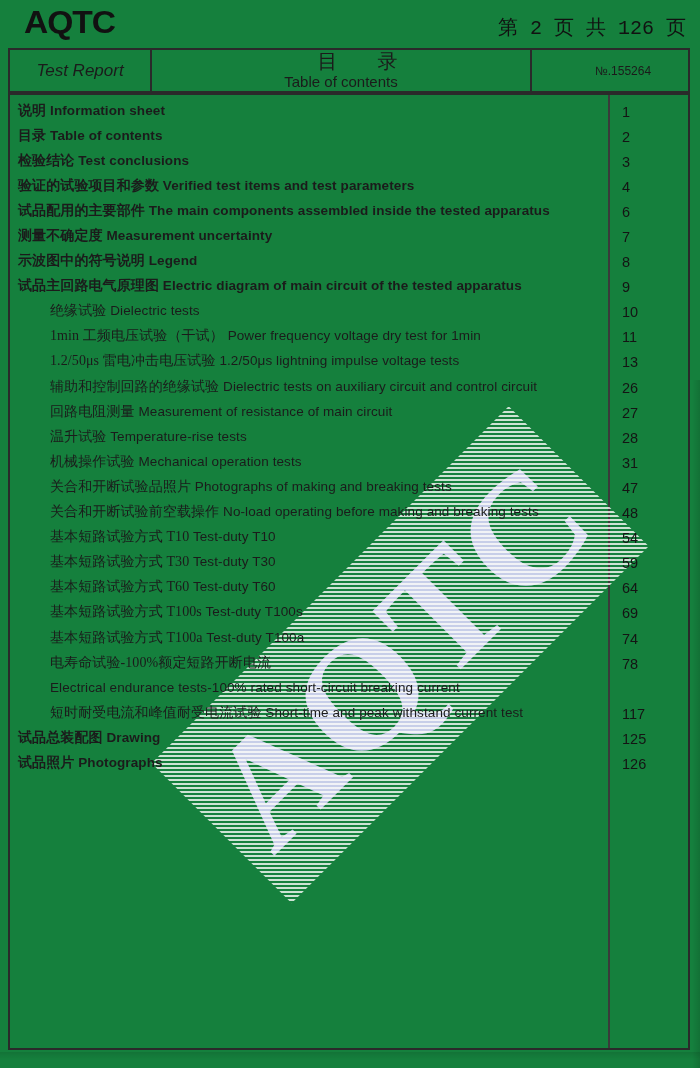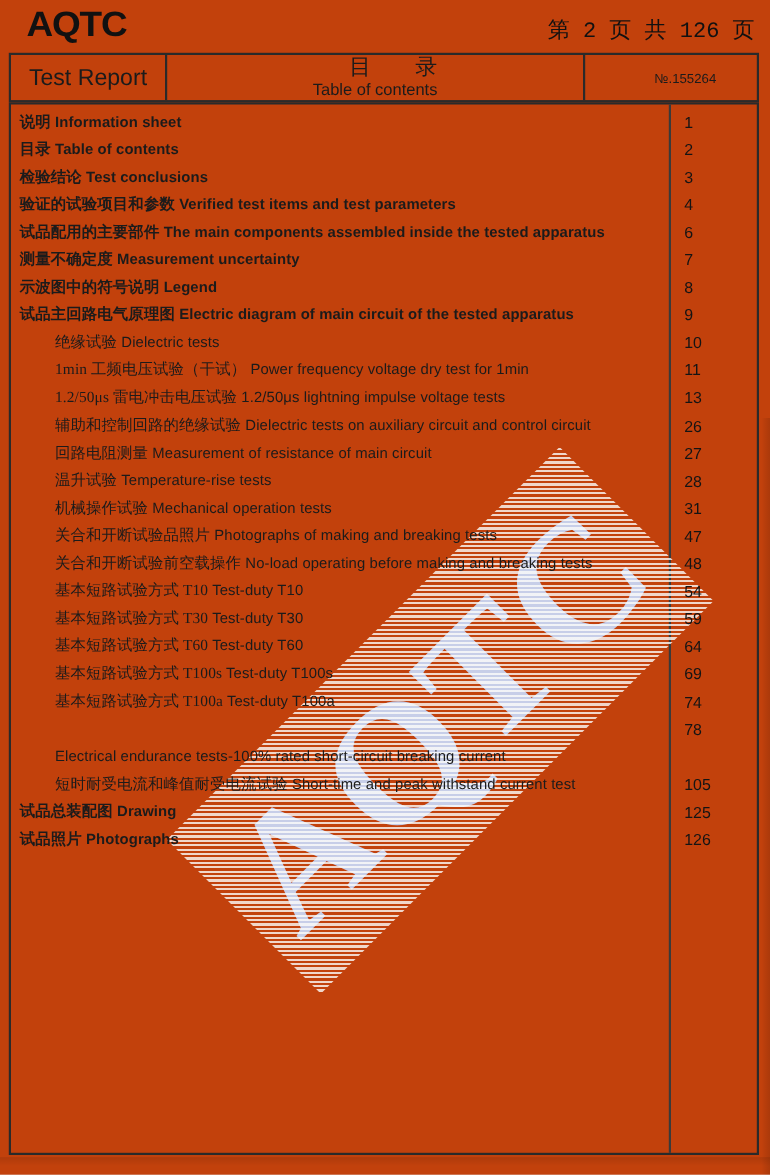--- a/index.html
+++ b/index.html
@@ -5,21 +5,21 @@
   html,body{margin:0;padding:0;}
   body{
     width:700px;height:1068px;
     background:#e8e8e6;
     font-family:"Liberation Sans", sans-serif;
     position:relative;
     overflow:hidden;
   }
   .page{
     position:absolute;left:0;top:0;width:700px;height:1068px;
-    background:#c2410c;
+    background:#15803d;
     color:#1b1b1b;
   }
   
   .edge-shadow-right{
     position:absolute;top:380px;right:0;width:8px;height:688px;
     background:linear-gradient(to right, rgba(0,0,0,0), rgba(0,0,0,0.12));
     pointer-events:none;
   }
   .edge-shadow-bottom{
     position:absolute;left:0;top:1052px;width:700px;height:8px;
@@ -41,21 +41,21 @@
   }
 
   
   .title-table{
     position:absolute;left:8px;top:48px;width:678px;height:41px;
     border:2px solid #2a2a2a;
     display:flex;
     background:transparent;
   }
   .tt-cell{display:flex;flex-direction:column;align-items:center;justify-content:center;}
-  .tt-left{width:140px;border-right:2px solid #2a2a2a;font-size:21px;}
+  .tt-left{width:140px;border-right:2px solid #2a2a2a;font-size:17px;font-style:italic;}
   .tt-center{flex:1;border-right:2px solid #2a2a2a;line-height:1.15;}
   .tt-center .zh-title{font-size:20px;font-family:"Liberation Serif", serif;margin-left:33px;}
   .tt-center .en-title{font-size:15px;}
   .tt-right{width:130px;font-size:12px;margin-left:26px;}
 
   
   .body-table{
     position:absolute;left:8px;top:93px;width:678px;height:953px;
     border:2px solid #2a2a2a;
     text-align:center;
@@ -226,28 +226,29 @@
         </div>
         <div class="toc-row indent-1">
           <div class="row-text"><span class="zh">基本短路试验方式 T100s</span>  <span class="en">Test-duty T100s</span></div>
           <div class="row-page">69</div>
         </div>
         <div class="toc-row indent-1">
           <div class="row-text"><span class="zh">基本短路试验方式 T100a</span>  <span class="en">Test-duty T100a</span></div>
           <div class="row-page">74</div>
         </div>
         <div class="toc-row indent-1">
+          <div class="row-text"><span class="zh">电寿命试验-100%额定短路开断电流</span></div>
           <div class="row-page">78</div>
         </div>
         <div class="toc-row indent-1">
           <div class="row-text"><span class="en">Electrical endurance tests-100% rated short-circuit breaking current</span></div>
         </div>
         <div class="toc-row indent-1">
           <div class="row-text"><span class="zh">短时耐受电流和峰值耐受电流试验</span>  <span class="en">Short-time and peak withstand current test</span></div>
-          <div class="row-page">105</div>
+          <div class="row-page">117</div>
         </div>
         <div class="toc-row indent-0 bold">
           <div class="row-text"><span class="zh">试品总装配图</span>  <span class="en">Drawing</span></div>
           <div class="row-page">125</div>
         </div>
         <div class="toc-row indent-0 bold">
           <div class="row-text"><span class="zh">试品照片</span>  <span class="en">Photographs</span></div>
           <div class="row-page">126</div>
         </div>
       </div>

